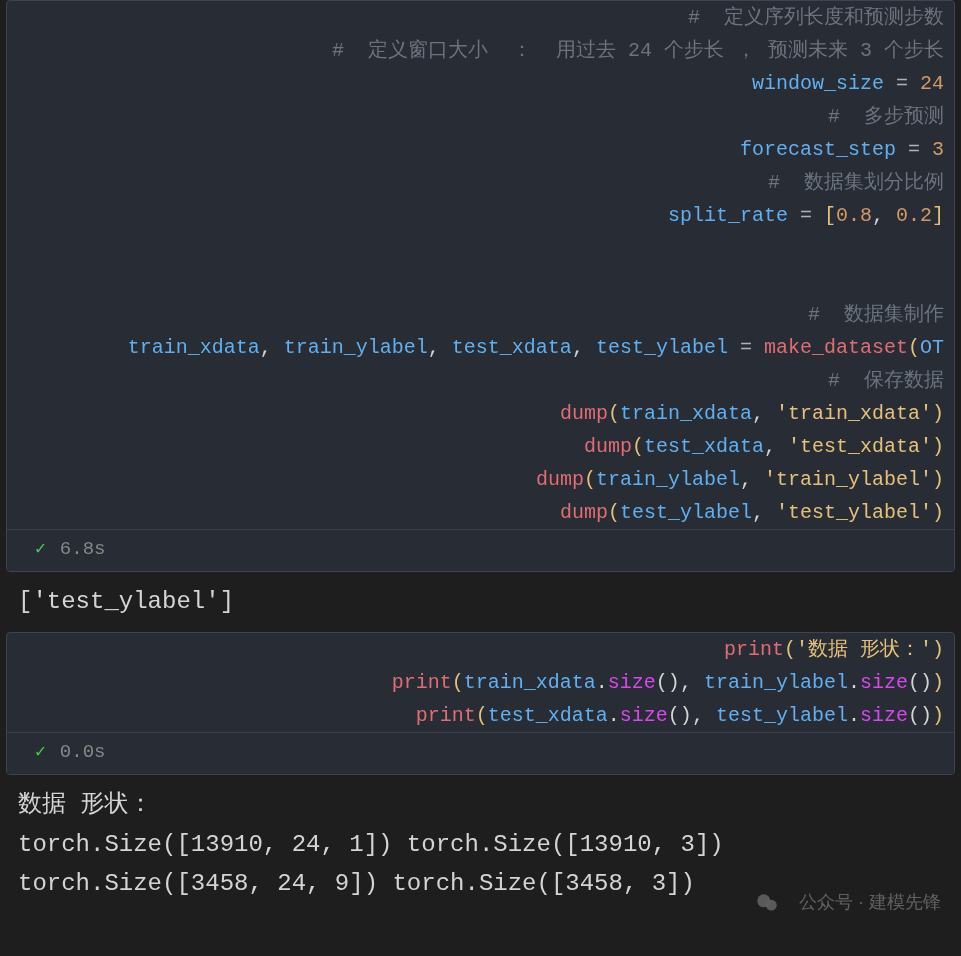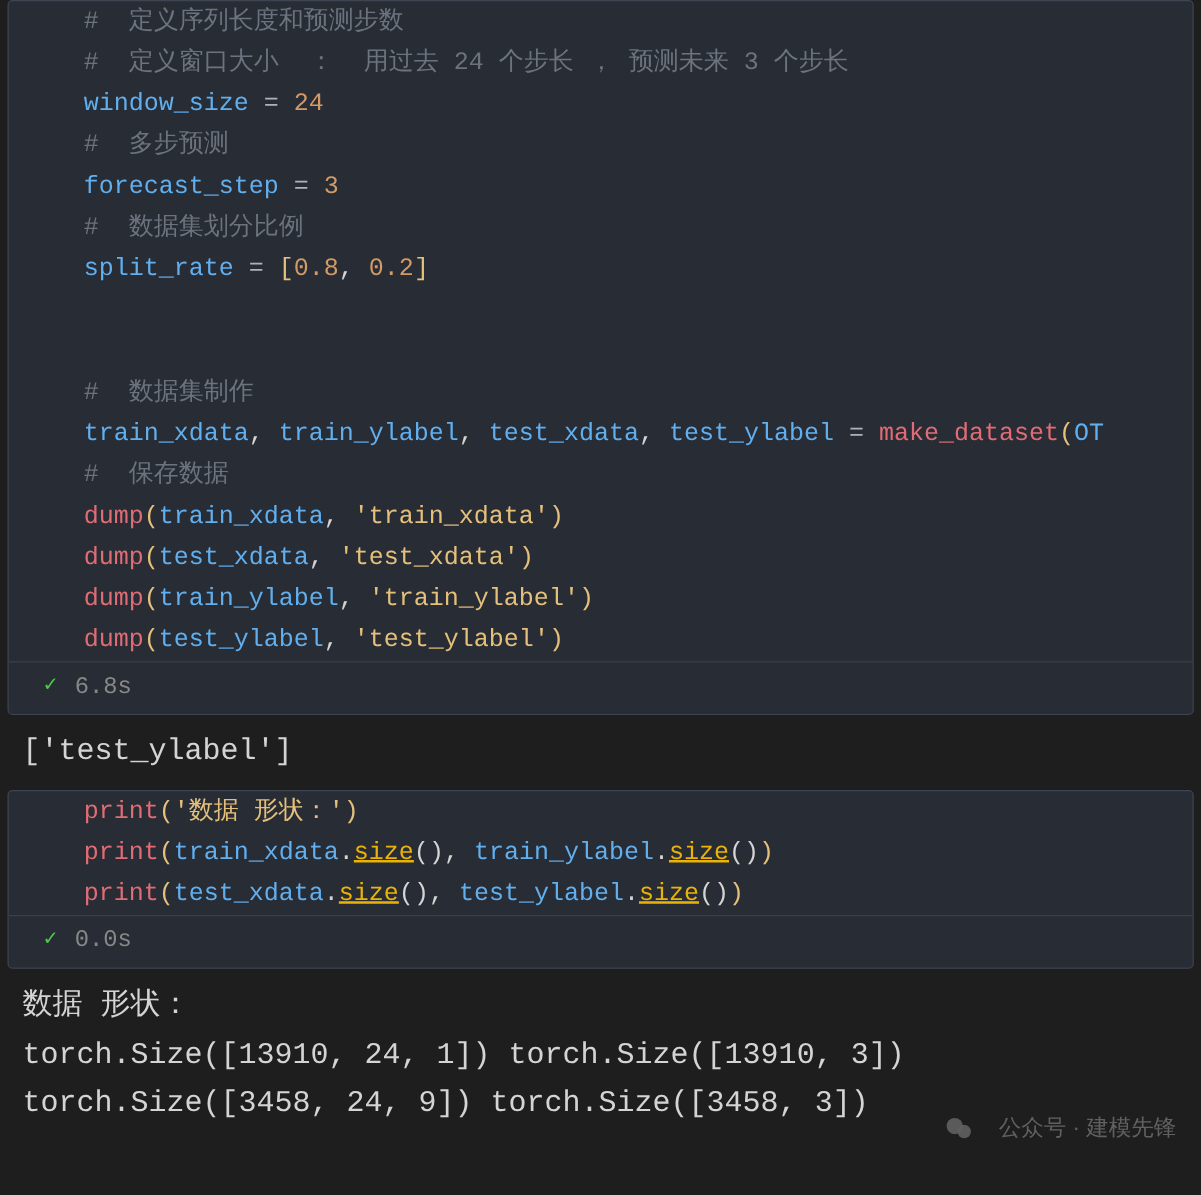--- a/index.html
+++ b/index.html
@@ -14,20 +14,21 @@
     overflow: hidden;
     position: relative;
   }
   .cell {
     background: #282c34;
     border: 1px solid #3e4452;
     border-radius: 4px;
     margin: 4px 6px 4px 6px;
     padding: 0;
     overflow: hidden;
+    text-align: right;
   }
   .cell.first { margin-top: 0; }
   .code-area {
     padding: 0px 10px 0 60px;
     white-space: pre;
     overflow: hidden;
   }
   .status-bar {
     display: flex;
     align-items: center;
@@ -51,21 +52,21 @@
     font-size: 24px;
   }
   .comment { color: #6b737f; }
   .var { color: #61afef; }
   .op { color: #abb2bf; }
   .num { color: #d19a66; }
   .str { color: #e5c07b; }
   .punct { color: #d4d4d4; }
   .punct-y { color: #e5c07b; }
   .func { color: #e06c75; }
-  .method { color: #eab308; text-decoration: underline; }
+  .method { color: #d946ef; }
   .watermark {
     position: absolute;
     right: 20px;
     bottom: 38px;
     color: rgba(220,220,220,0.35);
     font-size: 18px;
     font-family: sans-serif;
     display: flex;
     align-items: center;
     gap: 19px;

